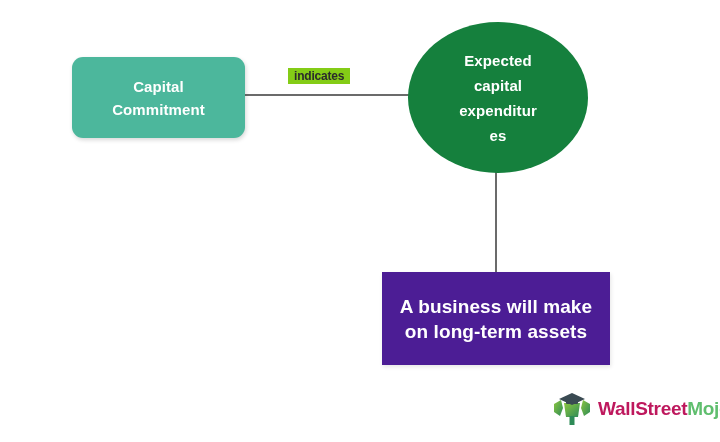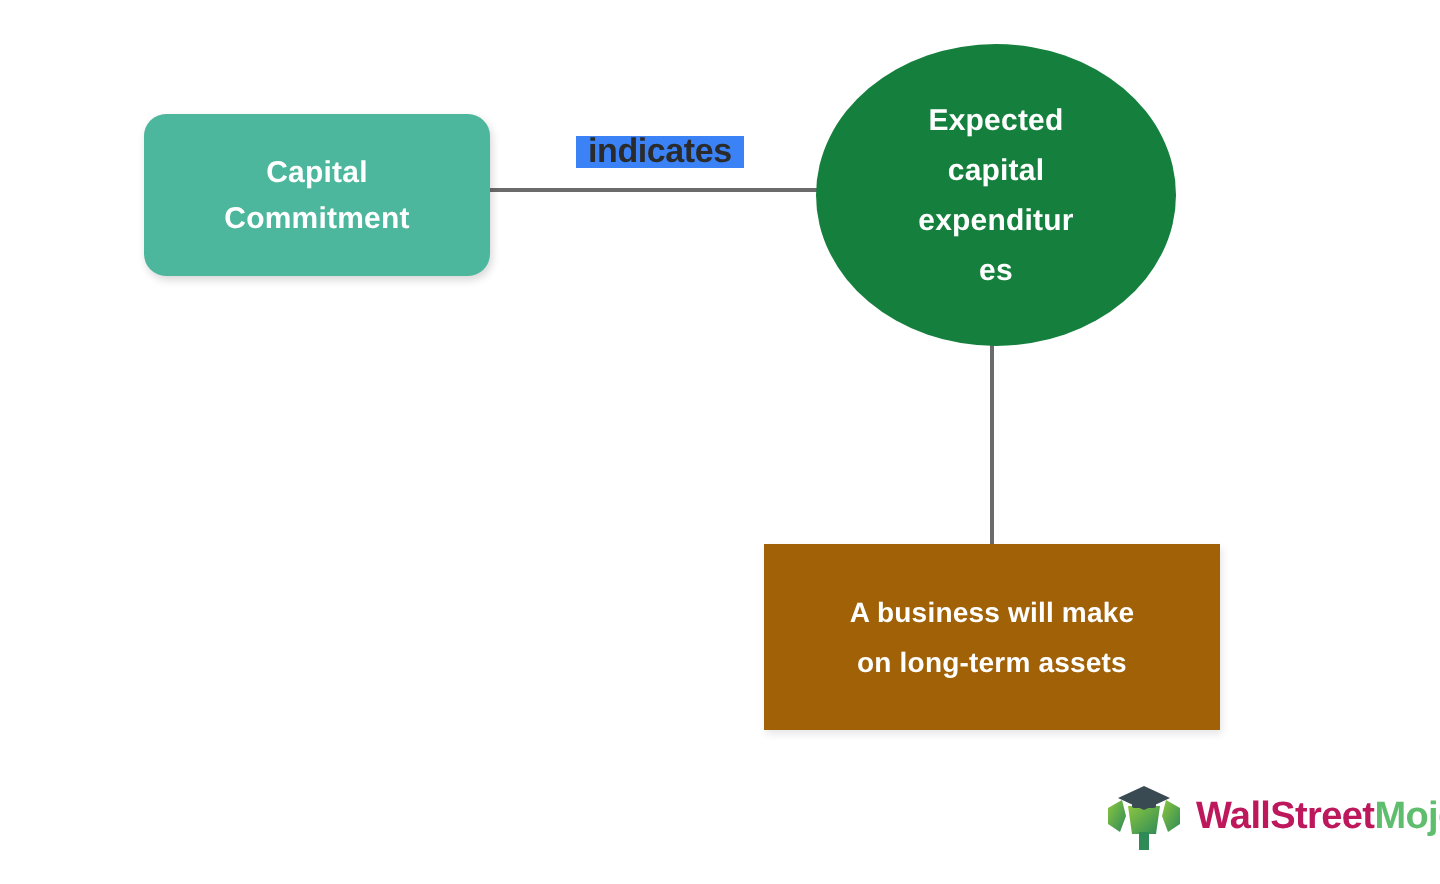--- a/index.html
+++ b/index.html
@@ -38,23 +38,23 @@
     width: 2px;
     height: 103px;
   }
 
   
   .edge-label {
     position: absolute;
     left: 288px;
     top: 68px;
     padding: 0 6px;
-    background: #3b82f6;
+    background: #84cc16;
     color: #2b2b2b;
-    font-size: 17px;
+    font-size: 12px;
     font-weight: bold;
     line-height: 16px;
     letter-spacing: -0.2px;
     white-space: nowrap;
     z-index: 4;
   }
 
   
   .node {
     position: absolute;
@@ -92,23 +92,23 @@
     line-height: 25px;
     letter-spacing: 0.1px;
     padding: 0 16px;
   }
 
   .node-rect {
     left: 382px;
     top: 272px;
     width: 228px;
     height: 93px;
-    background: #a16207;
+    background: #4c1d95;
     border-radius: 0;
-    font-size: 14px;
+    font-size: 19px;
     line-height: 25px;
     letter-spacing: 0.1px;
     padding: 0 8px;
     box-shadow: 1px 2px 4px rgba(0,0,0,0.10);
   }
 
   .node-text {
     display: block;
     white-space: pre-line;
   }

